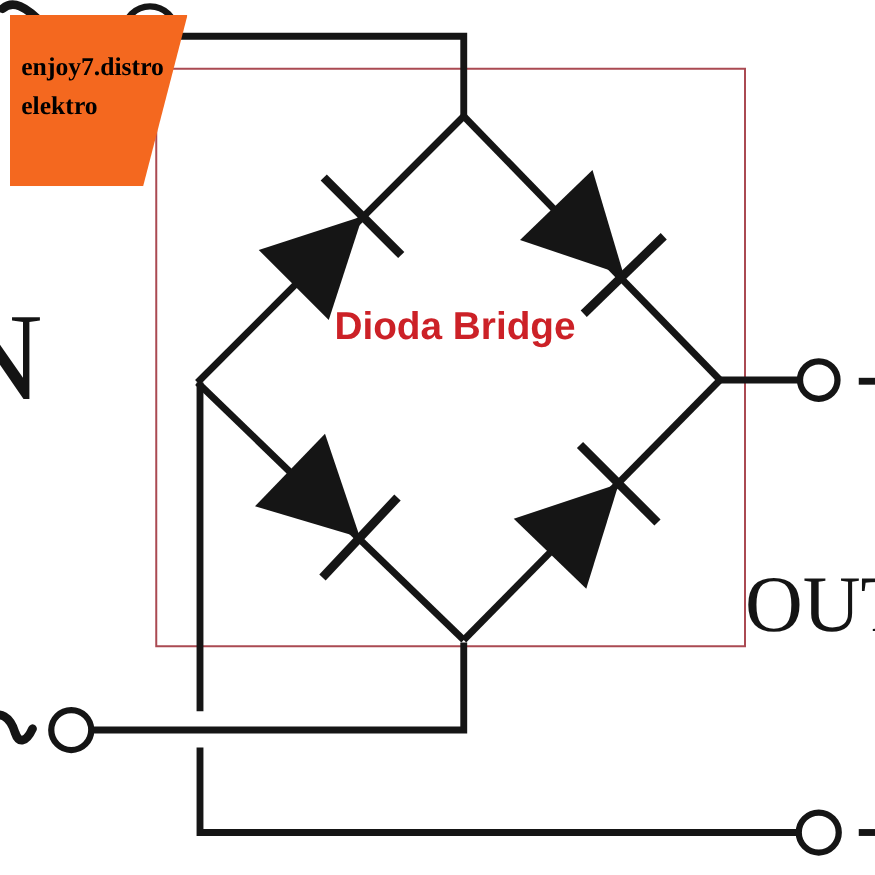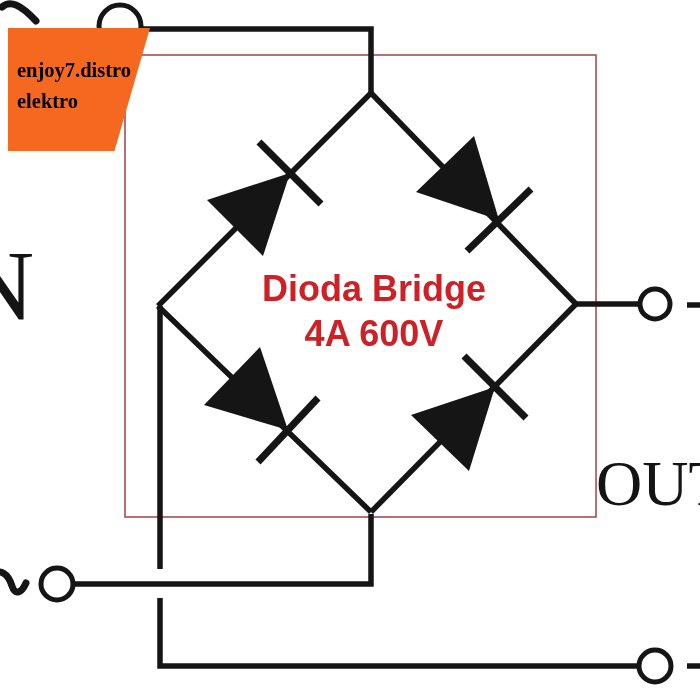--- a/index.html
+++ b/index.html
@@ -8,33 +8,33 @@
     overflow:hidden;font-family:"Liberation Serif",serif;
   }
   .schem-svg{position:absolute;left:0;top:0;width:700px;height:700px;}
   .wire{fill:none;stroke:var(--wire,#151515);stroke-width:5.5;stroke-linecap:butt;stroke-linejoin:miter;}
   .frame{fill:none;stroke:var(--frame_red,#aa4a52);stroke-width:1.6;}
   .terminal{fill:#ffffff;stroke:var(--wire,#151515);stroke-width:5;}
   .diode-tri{fill:var(--wire,#151515);stroke:none;}
   .diode-bar{fill:none;stroke:var(--wire,#151515);stroke-width:7;stroke-linecap:butt;}
   .tilde{fill:none;stroke:var(--wire,#151515);stroke-width:7;stroke-linecap:round;}
   .badge{
-    position:absolute;left:8px;top:28px;width:142px;height:123px;z-index:5;
+    position:absolute;left:8px;top:12px;width:142px;height:137px;z-index:5;
     background:var(--badge_bg,#f4681f);
     clip-path:polygon(0 0,100% 0,75% 100%,0 100%);
     box-sizing:border-box;padding:27px 0 15px 9px;
   }
   .badge-line{
     font-family:"Liberation Serif",serif;font-weight:700;font-size:20.5px;
     line-height:31px;color:#000000;white-space:nowrap;
   }
   .bridge-title{
-    position:absolute;left:234px;top:238px;width:280px;z-index:3;
+    position:absolute;left:224px;top:238px;width:280px;z-index:3;
     text-align:center;font-family:"Liberation Sans",sans-serif;font-weight:700;
-    font-size:36px;line-height:45px;color:var(--title_red,#cc2127);white-space:nowrap;margin-top:28px;
+    font-size:31px;line-height:45px;color:var(--title_red,#cc2127);white-space:nowrap;
   }
   .label-n{
     position:absolute;left:-38px;top:236px;z-index:2;
     font-family:"Liberation Serif",serif;font-size:100px;line-height:1;color:#141414;
   }
   .label-out{
     position:absolute;left:596px;top:452px;z-index:2;
     font-family:"Liberation Serif",serif;font-size:64px;line-height:1;color:#141414;
     white-space:nowrap;
   }
@@ -86,19 +86,18 @@
     <path class="tilde" d="M-8,574 C0,569 8,573 12,586 C15,595 21,594 26,583"></path>
   </svg>
 
   <div class="badge">
     <div class="badge-line">enjoy7.distro</div>
     <div class="badge-line">elektro</div>
   </div>
 
   <div class="bridge-title">
     <div>Dioda Bridge</div>
-    <div>4A 600V</div>
   </div>
 
   <div class="label-n">N</div>
   <div class="label-out">OUT</div>
 
 </div>
 
 </body></html>

